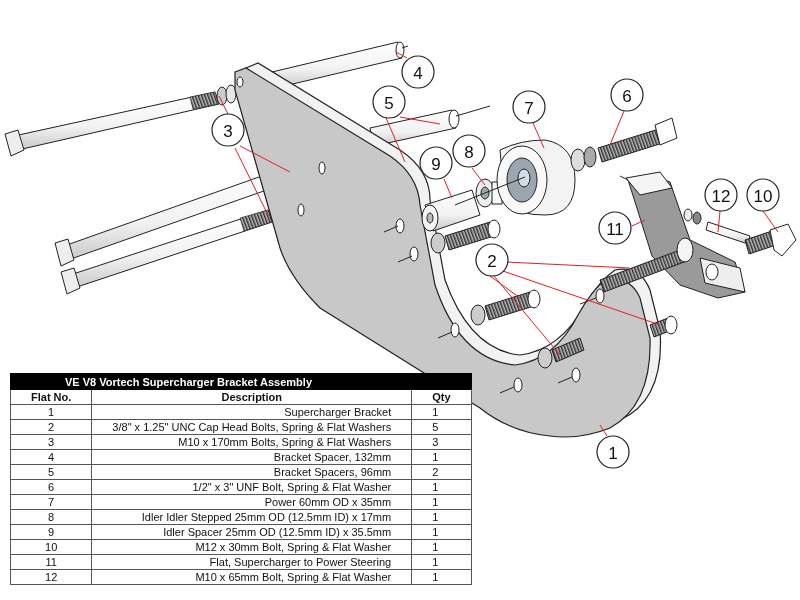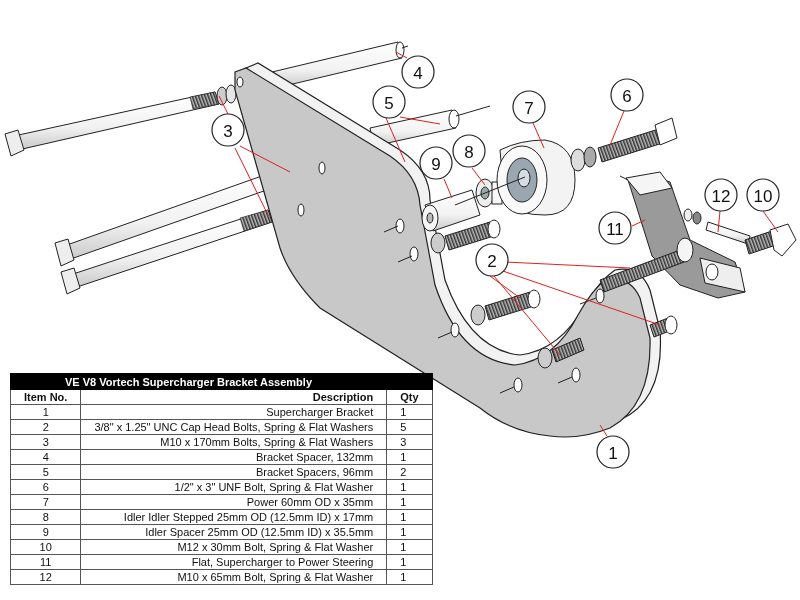--- a/index.html
+++ b/index.html
@@ -1,26 +1,26 @@
 <!DOCTYPE html>
 <html><head>
 <meta charset="utf-8">
 <style>
   html, body { margin: 0; padding: 0; background: #ffffff; }
   body { width: 800px; height: 600px; position: relative; overflow: hidden; font-family: "Liberation Sans", sans-serif; }
   #diagram { position: absolute; left: 0; top: 0; width: 800px; height: 600px; }
   .callout-text { font-family: "Liberation Sans", sans-serif; font-size: 17px; fill: #111; text-anchor: middle; dominant-baseline: central; }
   table.bom { position: absolute; left: 10px; top: 373px; border-collapse: collapse; font-family: "Liberation Sans", sans-serif; font-size: 11px; color: #111; background: #fff; width: 368px; }
-  table.bom td, table.bom th { border: 1px solid #555; padding: 0 13px; height: 14px; line-height: 14px; white-space: nowrap; }
+  table.bom td, table.bom th { border: 1px solid #555; padding: 0 20px; height: 14px; line-height: 14px; white-space: nowrap; }
   table.bom .title-row th { background: #000; color: #fff; font-weight: bold; text-align: left; padding-left: 54px; height: 15px; border-color: #000; }
   table.bom .head-row th { font-weight: bold; }
   table.bom .c-item { width: 42px; text-align: center; }
   table.bom .c-desc { text-align: right; }
   table.bom .c-qty { width: 42px; text-align: left; }
-  table.bom .head-row .c-desc { text-align: right; }
+  table.bom .head-row .c-desc { text-align: center; }
 </style>
 </head>
 <body>
 
 <svg id="diagram" viewBox="0 0 800 600" xmlns="http://www.w3.org/2000/svg">
   <defs>
     <linearGradient id="rodGrad" x1="0" y1="0" x2="0" y2="1">
       <stop offset="0" stop-color="#ffffff"></stop>
       <stop offset="0.6" stop-color="#f2f2f2"></stop>
       <stop offset="1" stop-color="#c9c9c9"></stop>
@@ -231,21 +231,21 @@
       </g>
     </g>
 </svg>
 
 <table class="bom">
   <thead>
     <tr class="title-row">
       <th colspan="3">VE V8 Vortech Supercharger Bracket Assembly</th>
     </tr>
     <tr class="head-row">
-      <th class="c-item">Item No.</th>
+      <th class="c-item">Flat No.</th>
       <th class="c-desc">Description</th>
       <th class="c-qty">Qty</th>
     </tr>
   </thead>
   <tbody id="bom-body">
     <tr>
         <td class="c-item">1</td>
         <td class="c-desc">Supercharger Bracket</td>
         <td class="c-qty">1</td>
       </tr>

